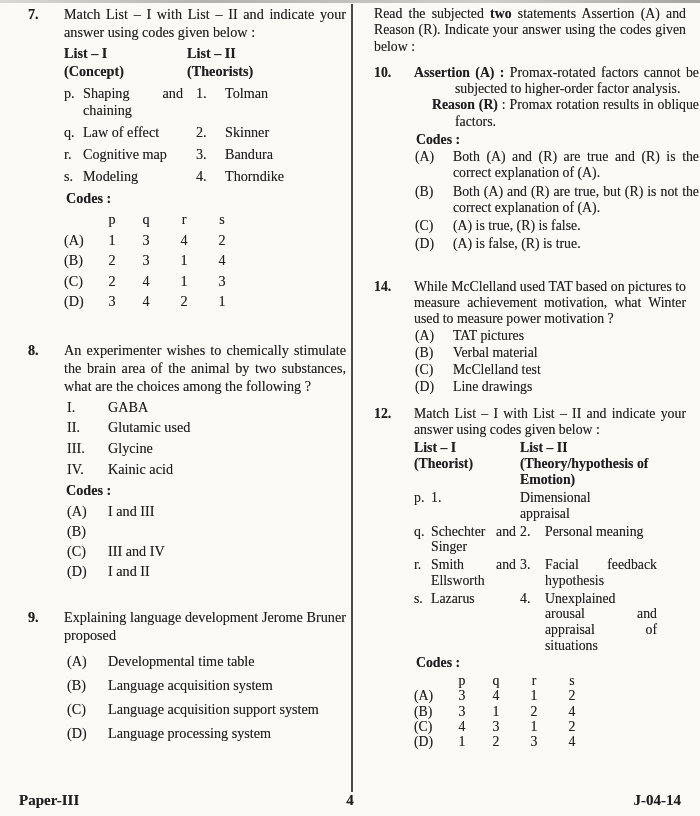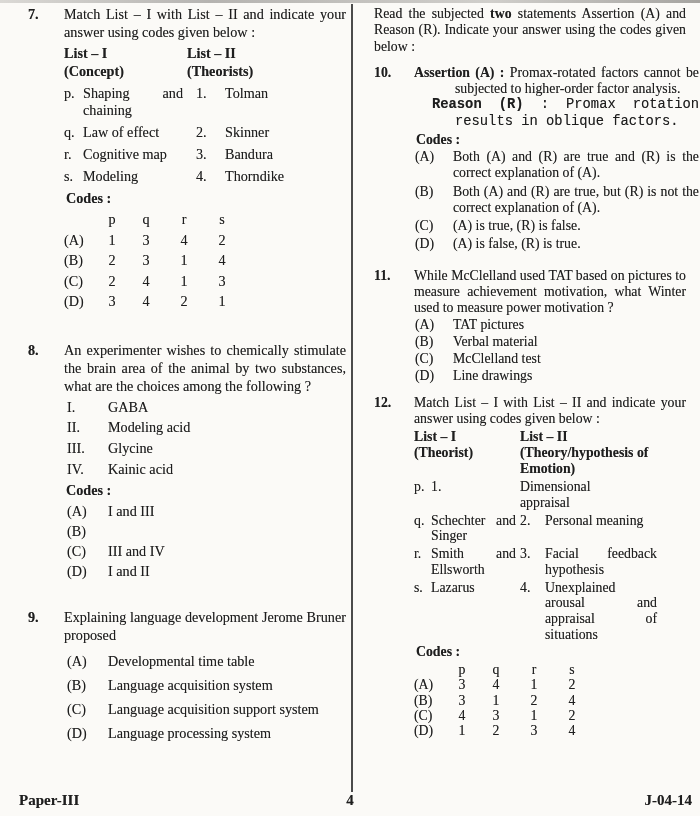--- a/index.html
+++ b/index.html
@@ -49,33 +49,33 @@
 
   .q7 { margin-bottom:30px; }
   .q8 { margin-bottom:27px; }
   .q8 .mitem { margin-bottom:3px; }
   .q8 .opts .opt, .q7 + * {}
   .q8 .opts { line-height:1.42; }
   .q9 .opt { margin-bottom:6px; }
   .q9 .qtext { margin-bottom:9px; }
 
   .intro { text-align:justify; margin-bottom:10px; }
-  .q10 { margin-bottom:13px; }
+  .q10 { margin-bottom:24px; }
   .hang { padding-left:41px; text-indent:-41px; text-align:justify; width:244px; }
-  .hang.reason { text-indent:-23px;font-family:Liberation Mono, monospace; }
+  .hang.reason { text-indent:-23px; }
   .q10 .opt { margin-bottom:2px; }
   .q11 { margin-bottom:9px; }
   .q11 .opt { margin-bottom:1px; }
   .q12 .lists { line-height:1.14; }
   .q12 .codes-table { line-height:1.12; }
 
   .footer { position:absolute; top:792px; left:0; width:700px; font-weight:bold; font-size:15px; }
   .footer .f-left { position:absolute; left:19px; top:0; }
   .footer .f-center { position:absolute; left:0; width:700px; text-align:center; top:0; }
-  .footer .f-right { position:absolute; right:8px; top:0; }
+  .footer .f-right { position:absolute; right:19px; top:0; }
 </style>
 </head>
 <body>
 
 <div class="page">
   <div class="scan-strip"></div>
   <div class="divider"></div>
 
   <div class="col col-left">
 
@@ -164,21 +164,21 @@
       <div class="qnum">8.</div>
       <div>
         <div class="qtext">An experimenter wishes to chemically stimulate the brain area of the animal by two substances, what are the choices among the following ?</div>
         <div style="margin-top:3px;">
           <div class="opt mitem">
             <div>I.</div>
             <div>GABA</div>
           </div>
           <div class="opt mitem">
             <div>II.</div>
-            <div>Modeling acid</div>
+            <div>Glutamic used</div>
           </div>
           <div class="opt mitem">
             <div>III.</div>
             <div>Glycine</div>
           </div>
           <div class="opt mitem">
             <div>IV.</div>
             <div>Kainic acid</div>
           </div>
         </div>
@@ -254,21 +254,21 @@
           </div>
           <div class="opt">
             <div>(D)</div>
             <div class="otext">(A) is false, (R) is true.</div>
           </div>
         </div>
       </div>
     </div>
 
     <div class="q q11">
-      <div class="qnum">11.</div>
+      <div class="qnum">14.</div>
       <div>
         <div class="qtext">While McClelland used TAT based on pictures to measure achievement motivation, what Winter used to measure power motivation ?</div>
         <div>
           <div class="opt">
             <div>(A)</div>
             <div class="otext">TAT pictures</div>
           </div>
           <div class="opt">
             <div>(B)</div>
             <div class="otext">Verbal material</div>

